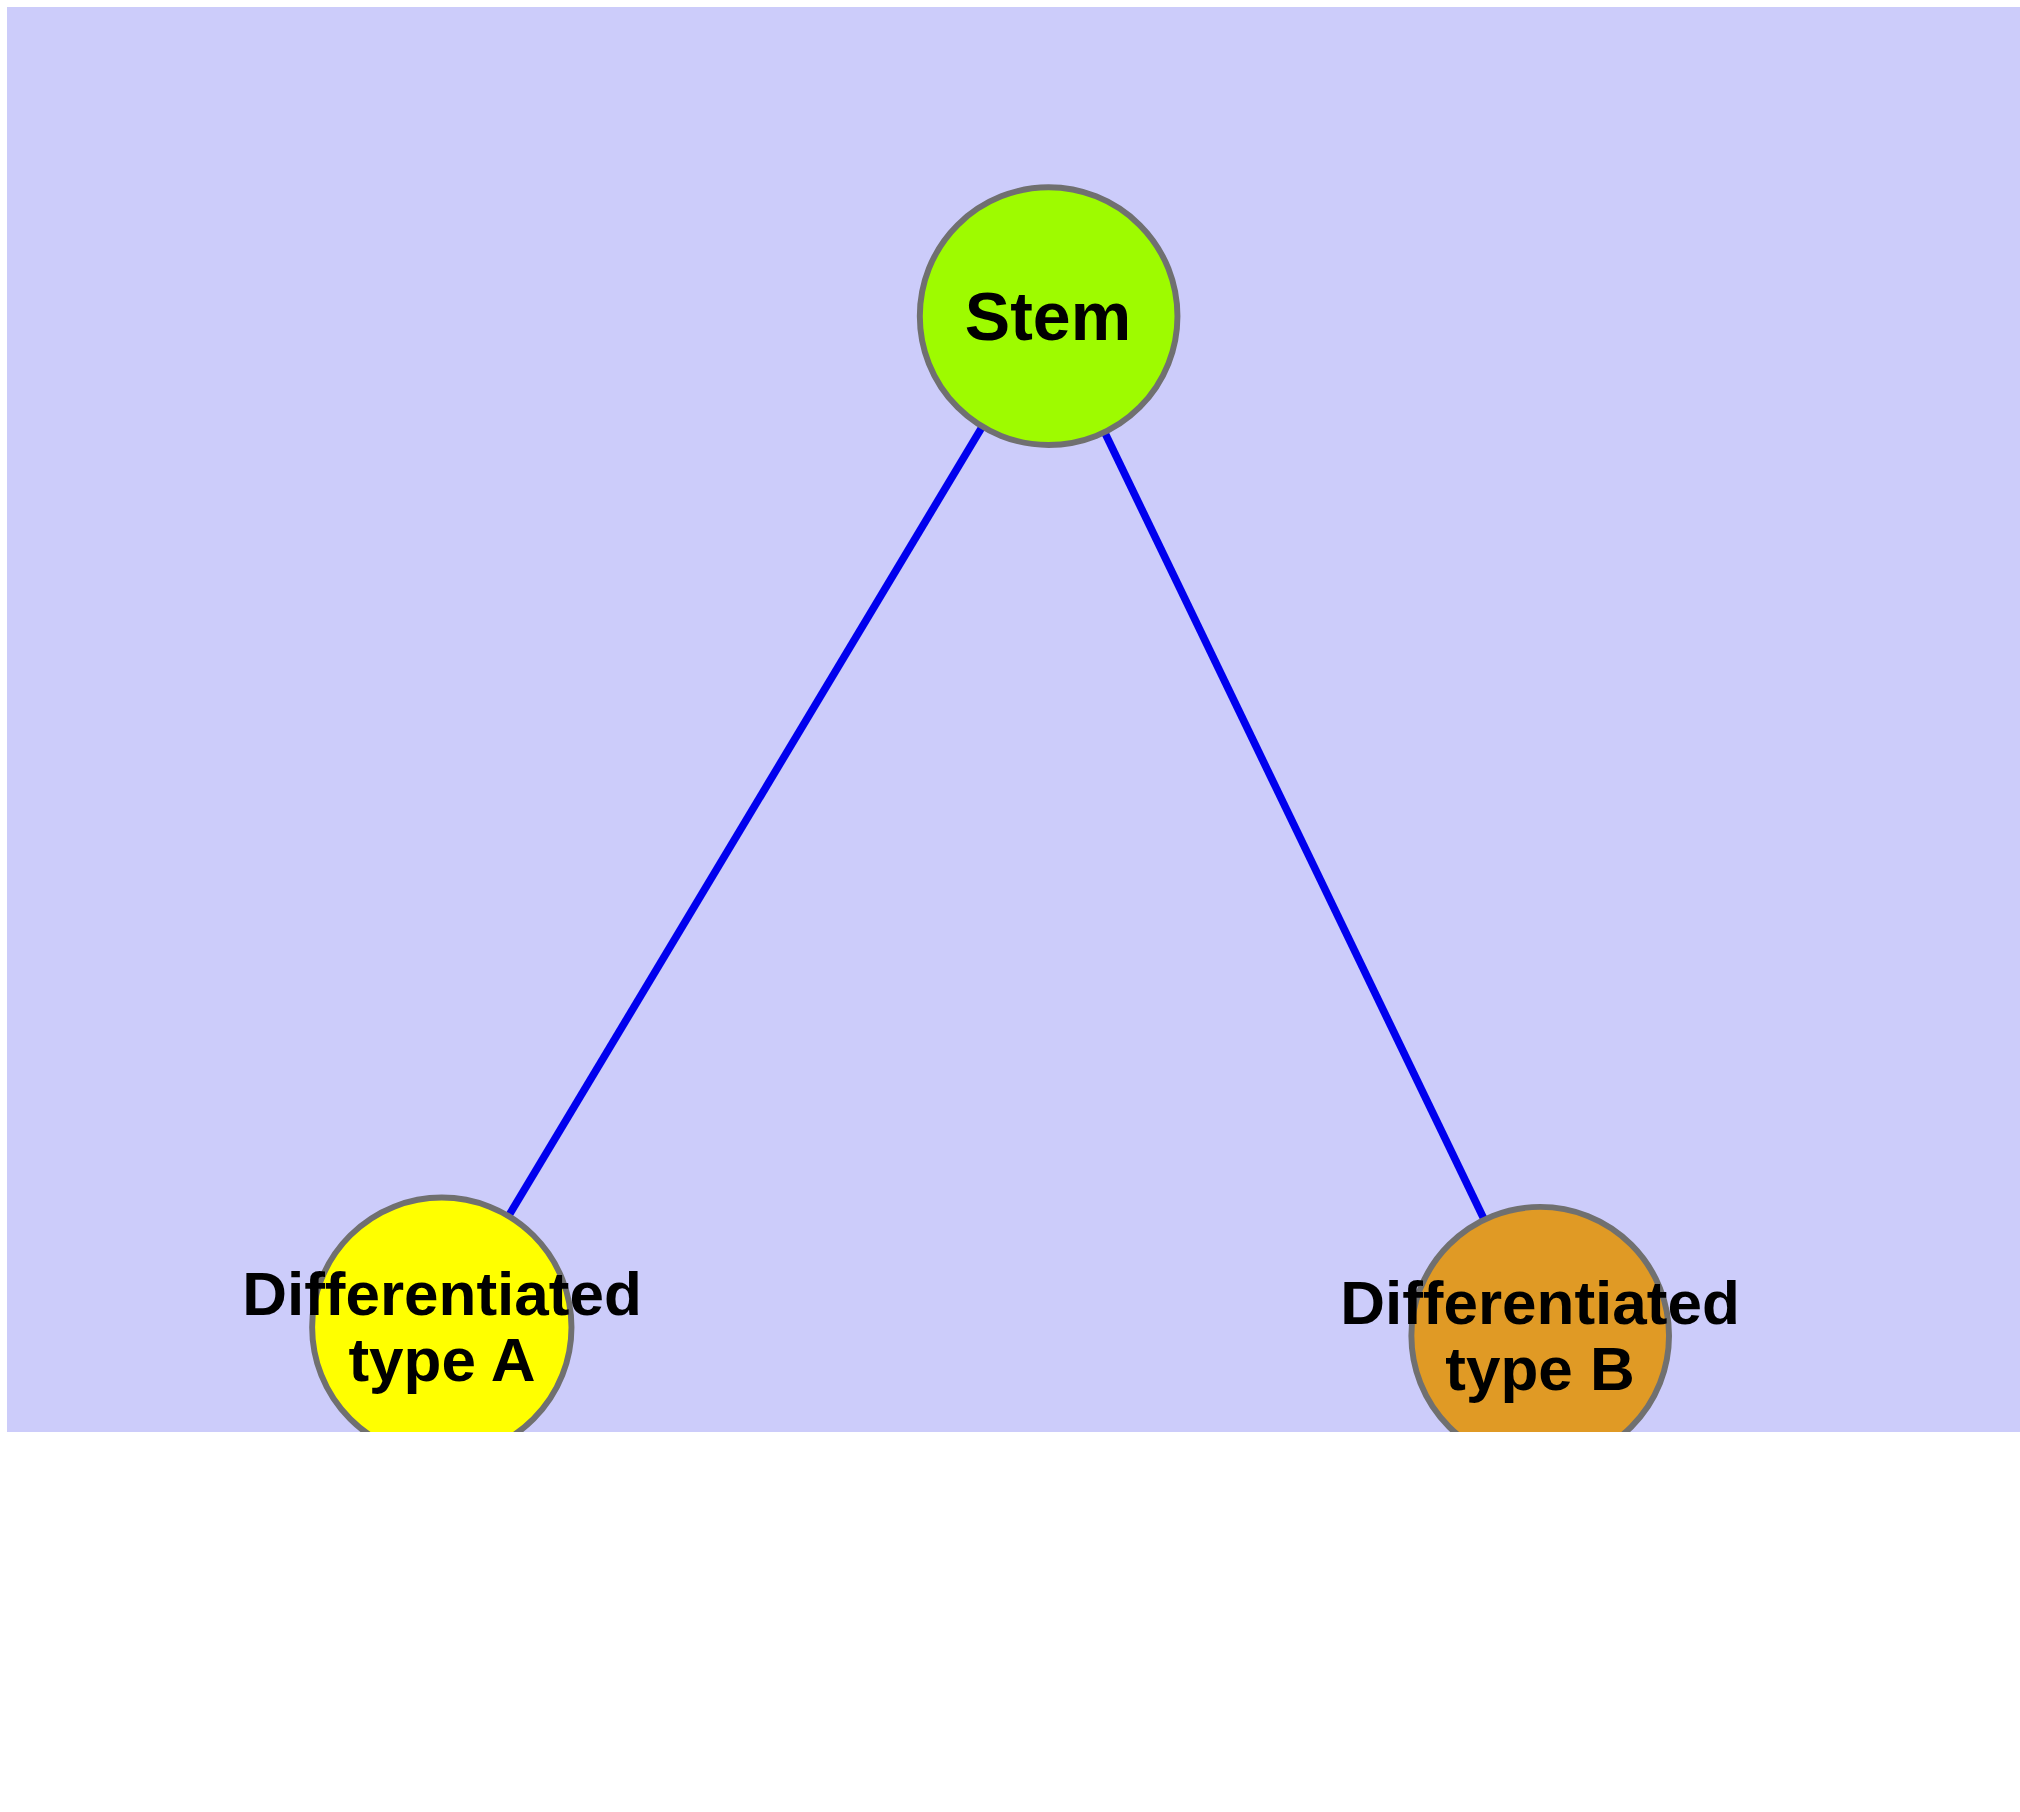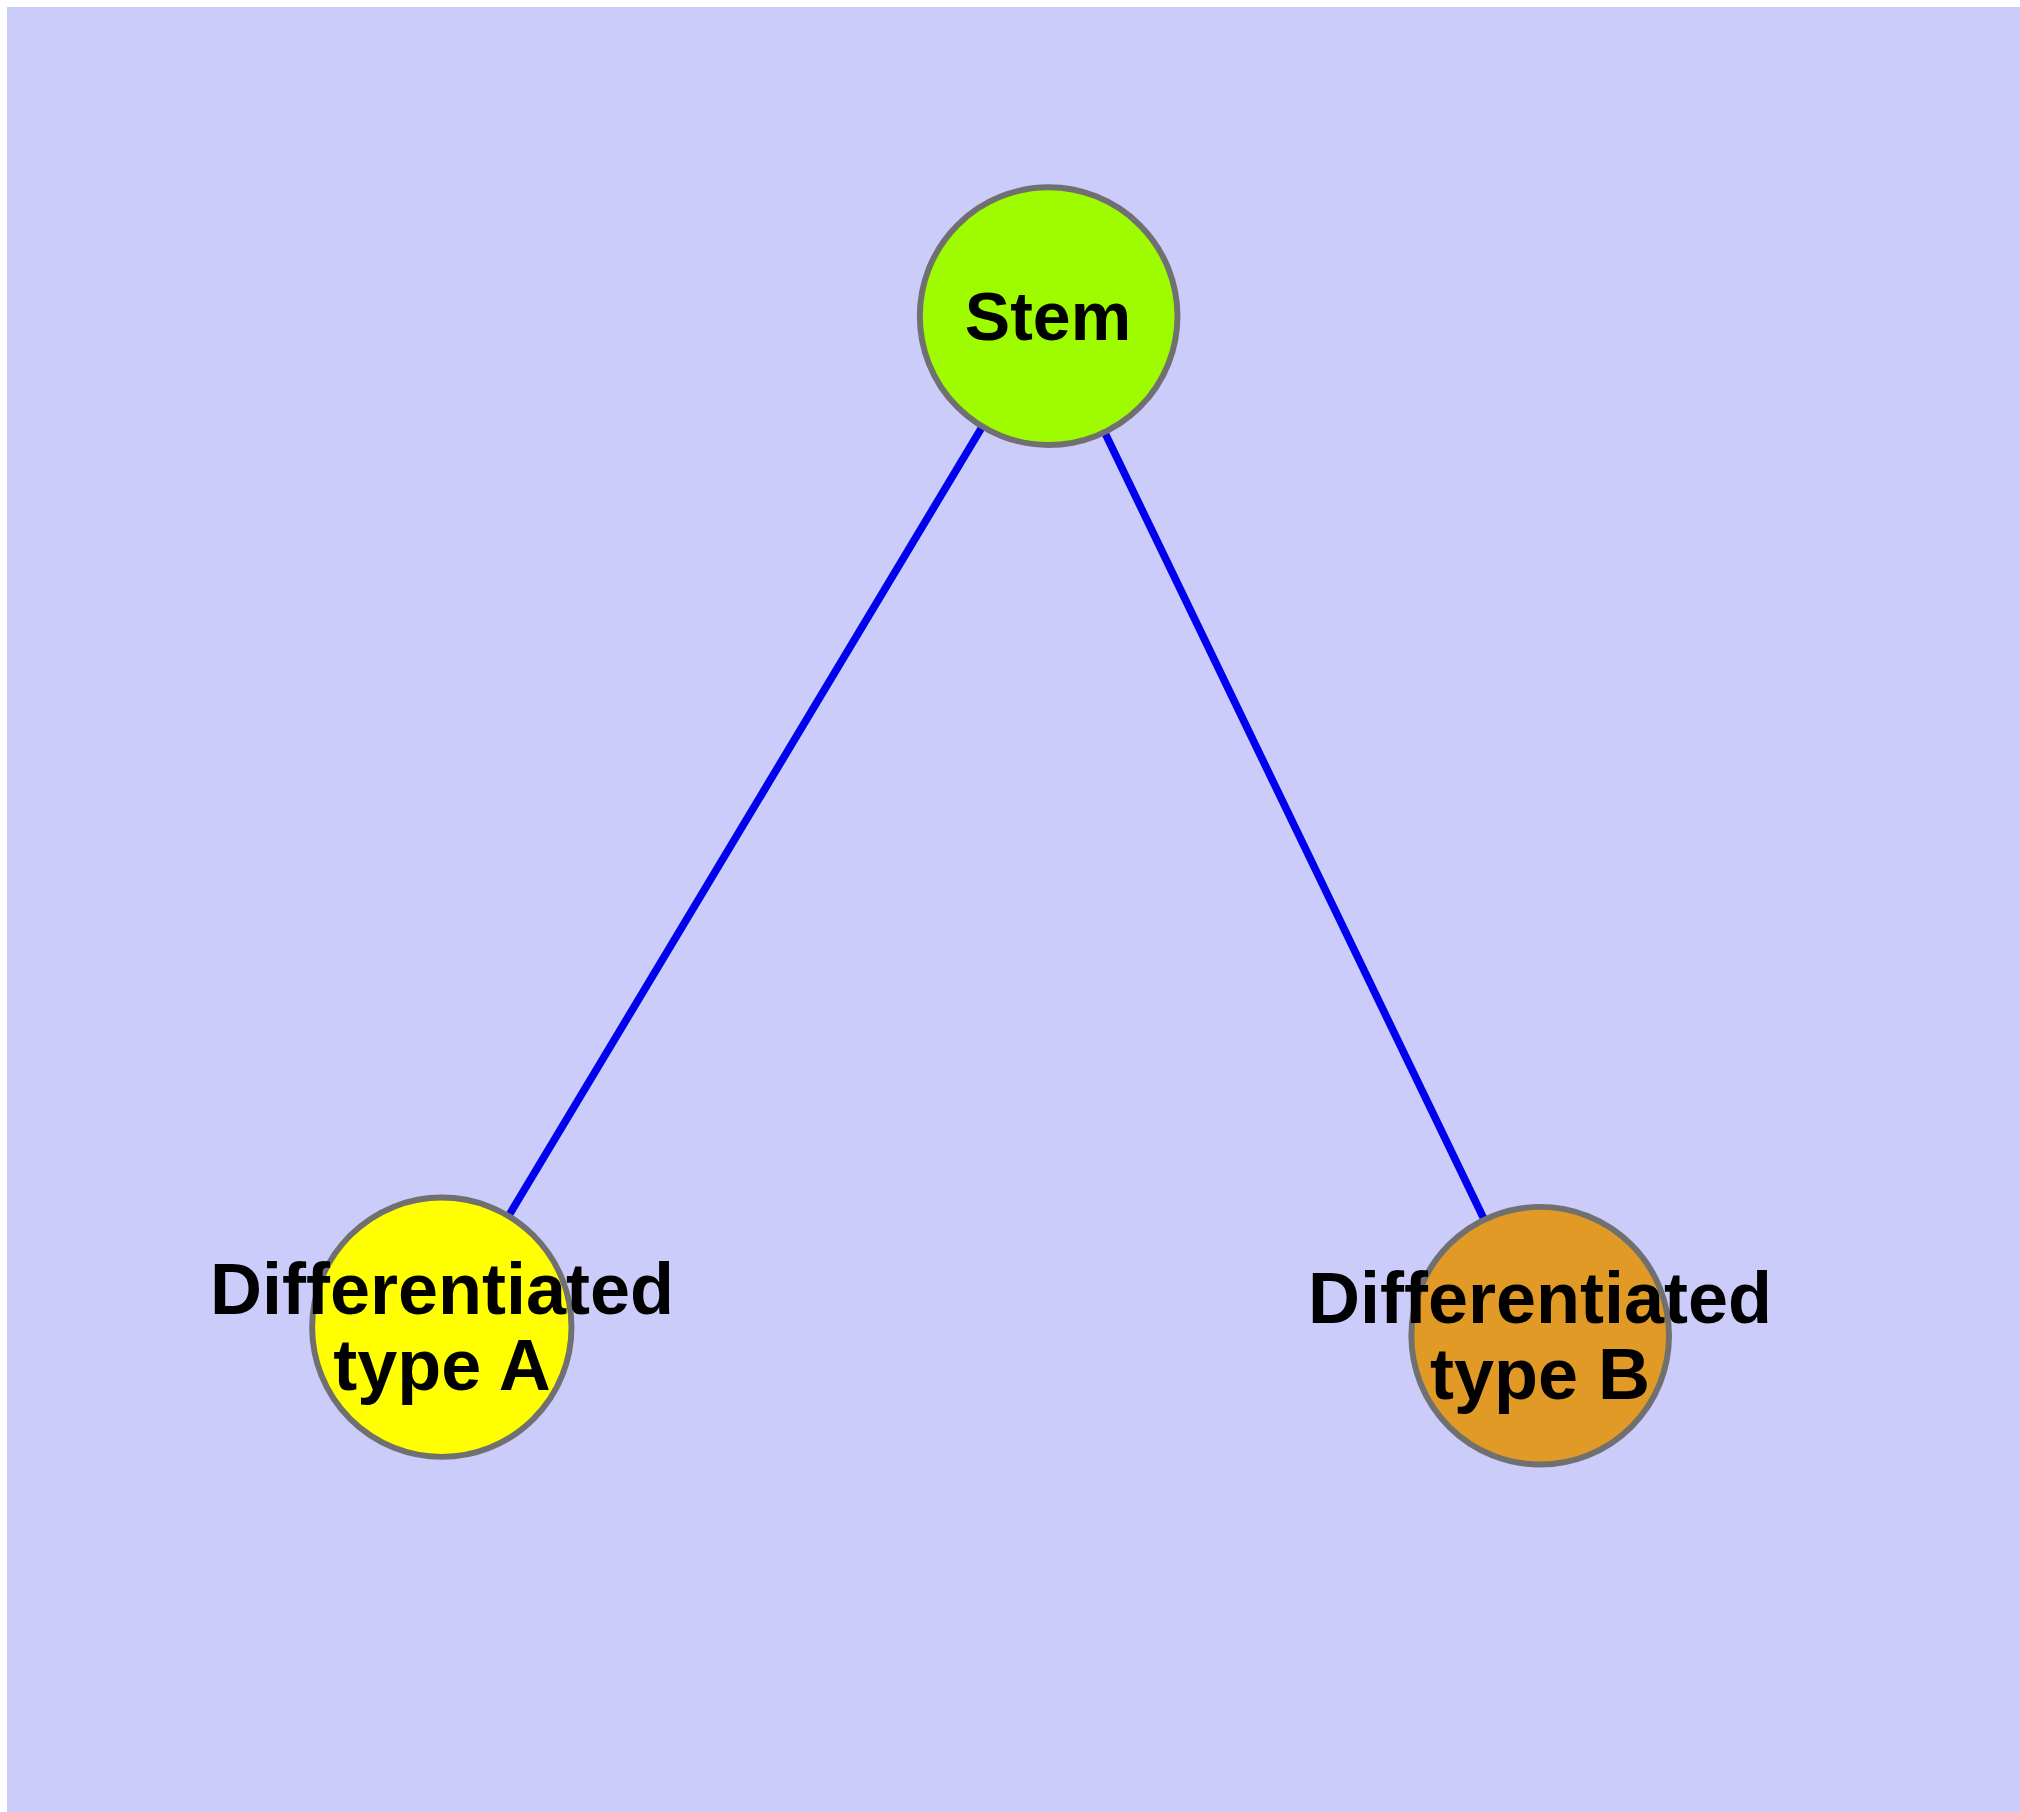--- a/index.html
+++ b/index.html
@@ -3,21 +3,21 @@
 <meta charset="utf-8">
 <style>
   html, body {
     margin: 0;
     padding: 0;
     background: #ffffff;
   }
   #canvas {
     position: relative;
     width: 2021px;
-    height: 1812px;
+    height: 1432px;
     background: #ffffff;
     overflow: hidden;
     font-family: "Liberation Sans", sans-serif;
   }
   #plot-background {
     position: absolute;
     left: 6.8px;
     top: 6.8px;
     width: 2014px;
     height: 1805px;
@@ -35,21 +35,21 @@
     color: #000000;
     font-family: "Liberation Sans", sans-serif;
     font-weight: bold;
     text-align: center;
     line-height: 1.06;
     white-space: pre;
     pointer-events: none;
     transform: translate(-50%, -50%);
   }
   .node-label.big {
-    font-size: 72px;
+    font-size: 62px;
   }
   .node-label.stem {
     font-size: 68px;
   }
 </style>
 </head>
 <body>
 
 <div id="canvas">
 

